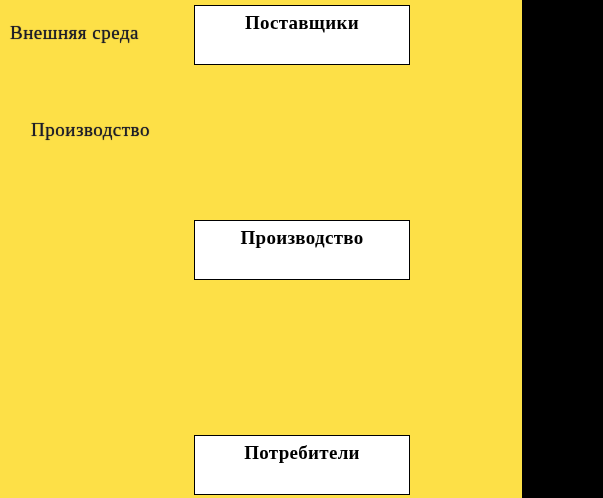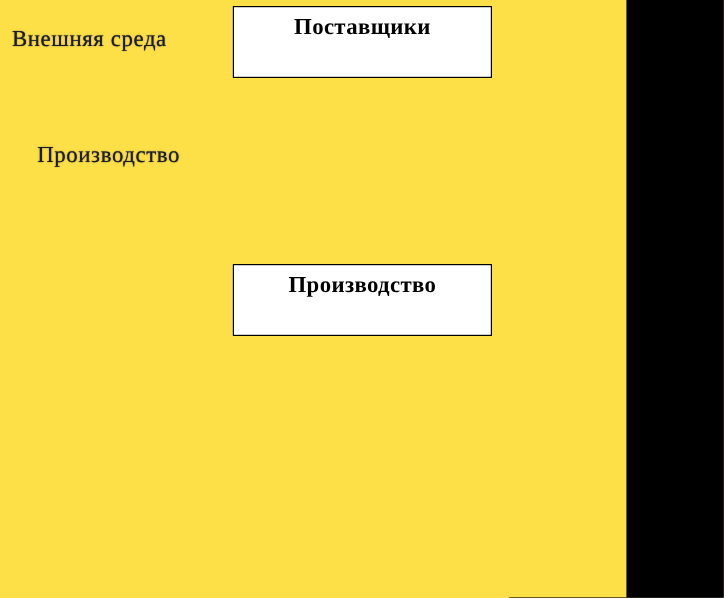--- a/index.html
+++ b/index.html
@@ -64,14 +64,17 @@
   <div id="box-suppliers" class="flow-box">
     <span class="box-label">Поставщики</span>
   </div>
 
 
   <div id="box-production" class="flow-box">
     <span class="box-label">Производство</span>
   </div>
 
 
+  <div id="box-consumers" class="flow-box">
+    <span class="box-label">Потребители</span>
+  </div>
 
 </div>
 
 </body></html>

